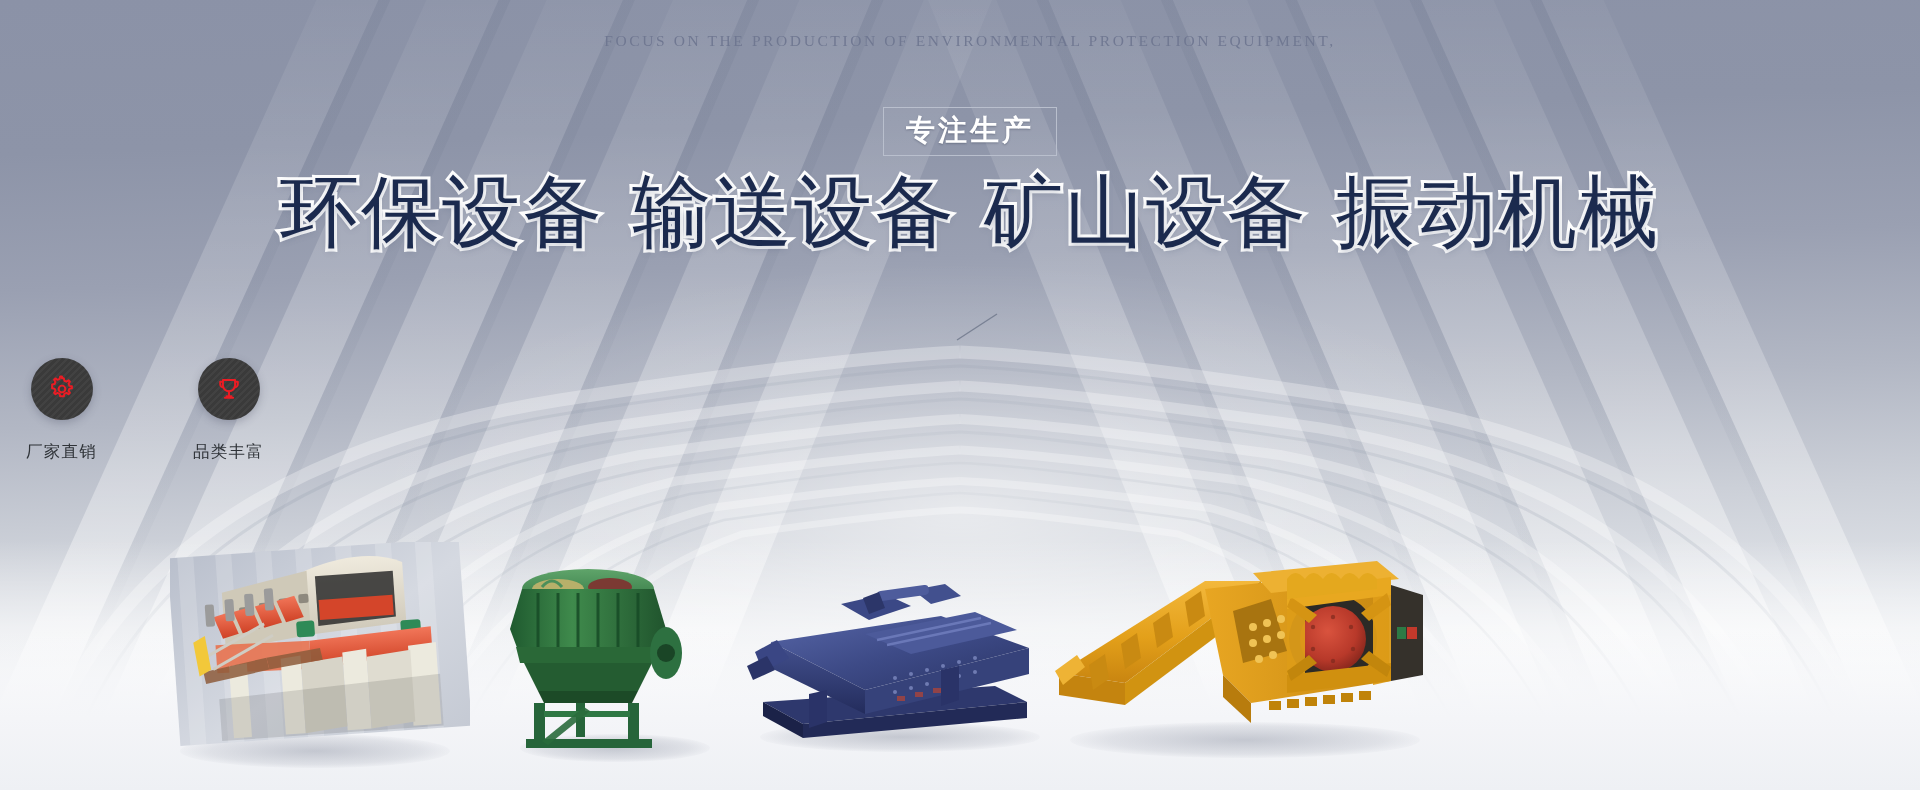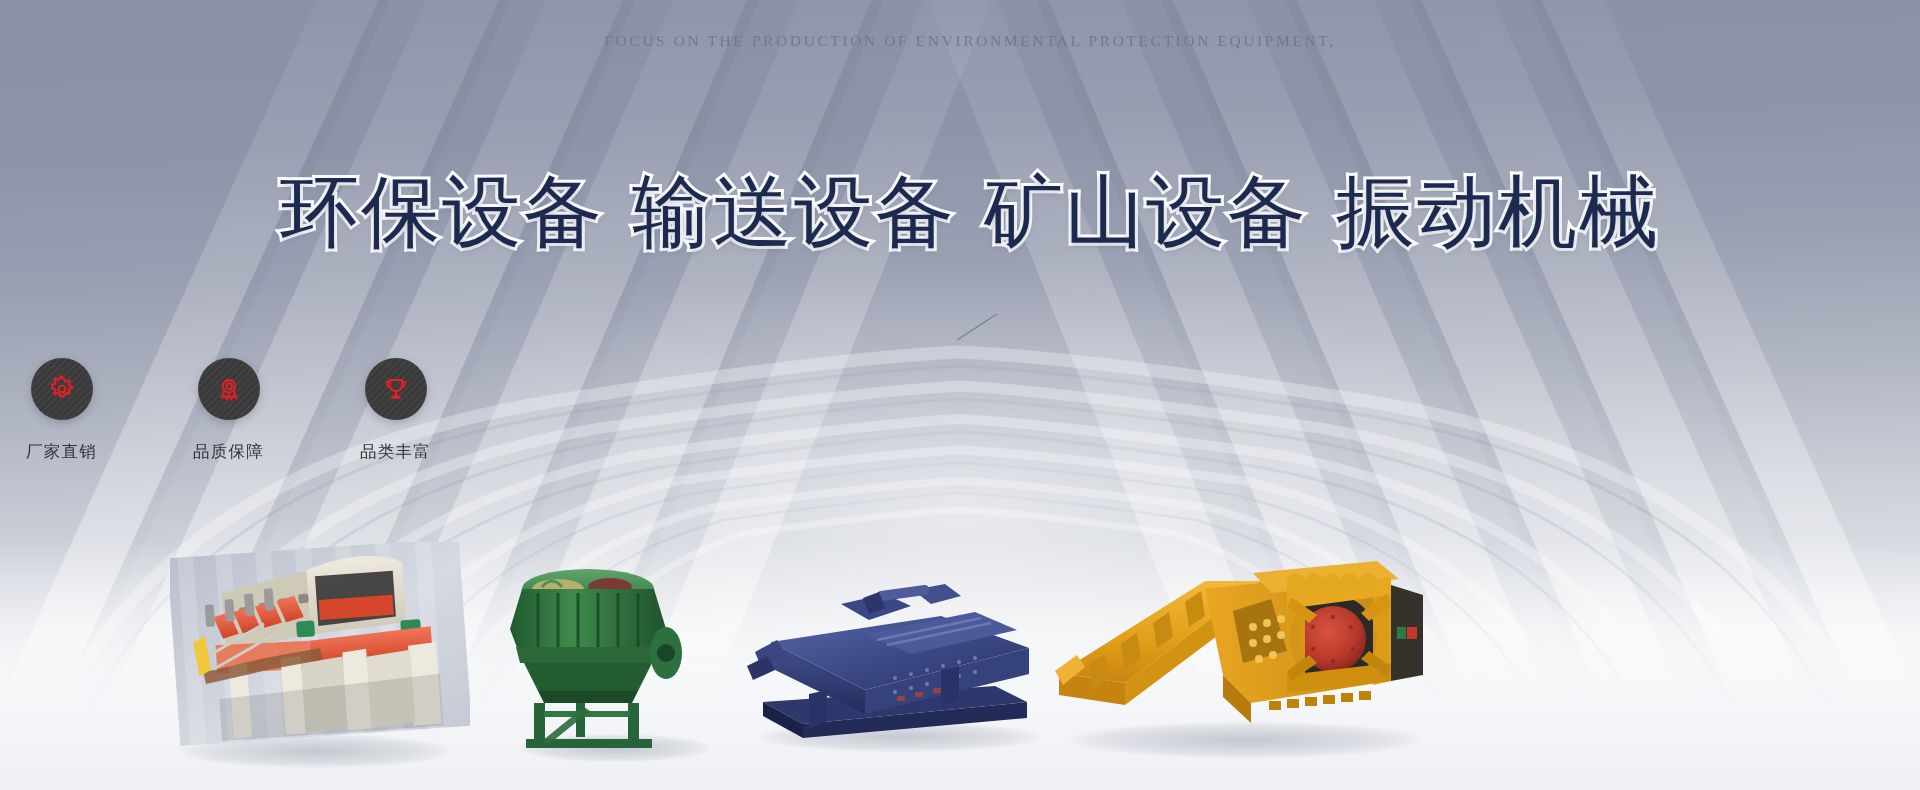--- a/index.html
+++ b/index.html
@@ -210,50 +210,40 @@
 
       <ellipse cx="960" cy="470" rx="620" ry="260" fill="url(#glow)"></ellipse>
     </svg>
   </div>
 
   <div class="floor"></div>
   <div class="floor-strip"></div>
 
   <div class="eyebrow"><span>FOCUS ON THE PRODUCTION OF ENVIRONMENTAL PROTECTION EQUIPMENT,</span><br></div>
 
+  <div class="badge">专注生产</div>
 
   <div class="headline"><span>环保设备</span><span class="gap"></span><span>输送设备</span><span class="gap"></span><span>矿山设备</span><span class="gap"></span><span>振动机械</span></div>
 
   <svg class="tick" viewBox="0 0 46 30" aria-hidden="true">
     <line x1="2" y1="28" x2="42" y2="2" stroke="#6d7689" stroke-width="1.4" stroke-opacity=".8"></line>
   </svg>
 
   <div class="features">
 
     <div class="feature">
       <div class="feature-circle">
         <svg width="30" height="30" viewBox="0 0 32 32" fill="none" stroke="#ec1c24" stroke-width="2.1" stroke-linecap="round" stroke-linejoin="round" aria-hidden="true">
           <path d="M16 4.6l2.0 0 .5 2.6 2.3 1.0 2.2-1.5 1.45 1.45-1.5 2.2 1.0 2.3 2.6 .5 0 2.0 -2.6 .5 -1.0 2.3 1.5 2.2 -1.45 1.45 -2.2-1.5 -2.3 1.0 -.5 2.6 -2.0 0 -2.0 0 -.5-2.6 -2.3-1.0 -2.2 1.5 -1.45-1.45 1.5-2.2 -1.0-2.3 -2.6-.5 0-2.0 0-2.0 2.6-.5 1.0-2.3 -1.5-2.2 1.45-1.45 2.2 1.5 2.3-1.0 .5-2.6 2.0 0 Z"></path>
           <circle cx="16" cy="16" r="3.6"></circle>
         </svg>
       </div>
       <div class="feature-label">厂家直销</div>
     </div>
 
-    <div class="feature">
-      <div class="feature-circle">
-        <svg width="30" height="30" viewBox="0 0 32 32" fill="none" stroke="#ec1c24" stroke-width="2.1" stroke-linecap="round" stroke-linejoin="round" aria-hidden="true">
-          <circle cx="16" cy="13" r="6.6"></circle>
-          <circle cx="16" cy="13" r="3.1"></circle>
-          <path d="M11.2 18.2 L8.0 24.8 L12.1 23.6 L13.6 27.2 L16 21.8"></path>
-          <path d="M20.8 18.2 L24.0 24.8 L19.9 23.6 L18.4 27.2 L16 21.8"></path>
-        </svg>
-      </div>
-      <div class="feature-label">品质保障</div>
-    </div>
 
     <div class="feature">
       <div class="feature-circle">
         <svg width="30" height="30" viewBox="0 0 32 32" fill="none" stroke="#ec1c24" stroke-width="2.1" stroke-linecap="round" stroke-linejoin="round" aria-hidden="true">
           <path d="M9.5 6.5 h13 v5.4 a6.5 6.5 0 0 1 -13 0 Z"></path>
           <path d="M9.5 8.2 H6.6 v2.6 a3.4 3.4 0 0 0 3.4 3.4"></path>
           <path d="M22.5 8.2 H25.4 v2.6 a3.4 3.4 0 0 1 -3.4 3.4"></path>
           <path d="M16 18.4 v5.2"></path>
           <path d="M11.6 25.4 h8.8"></path>
           <path d="M13.4 23.6 h5.2"></path>

